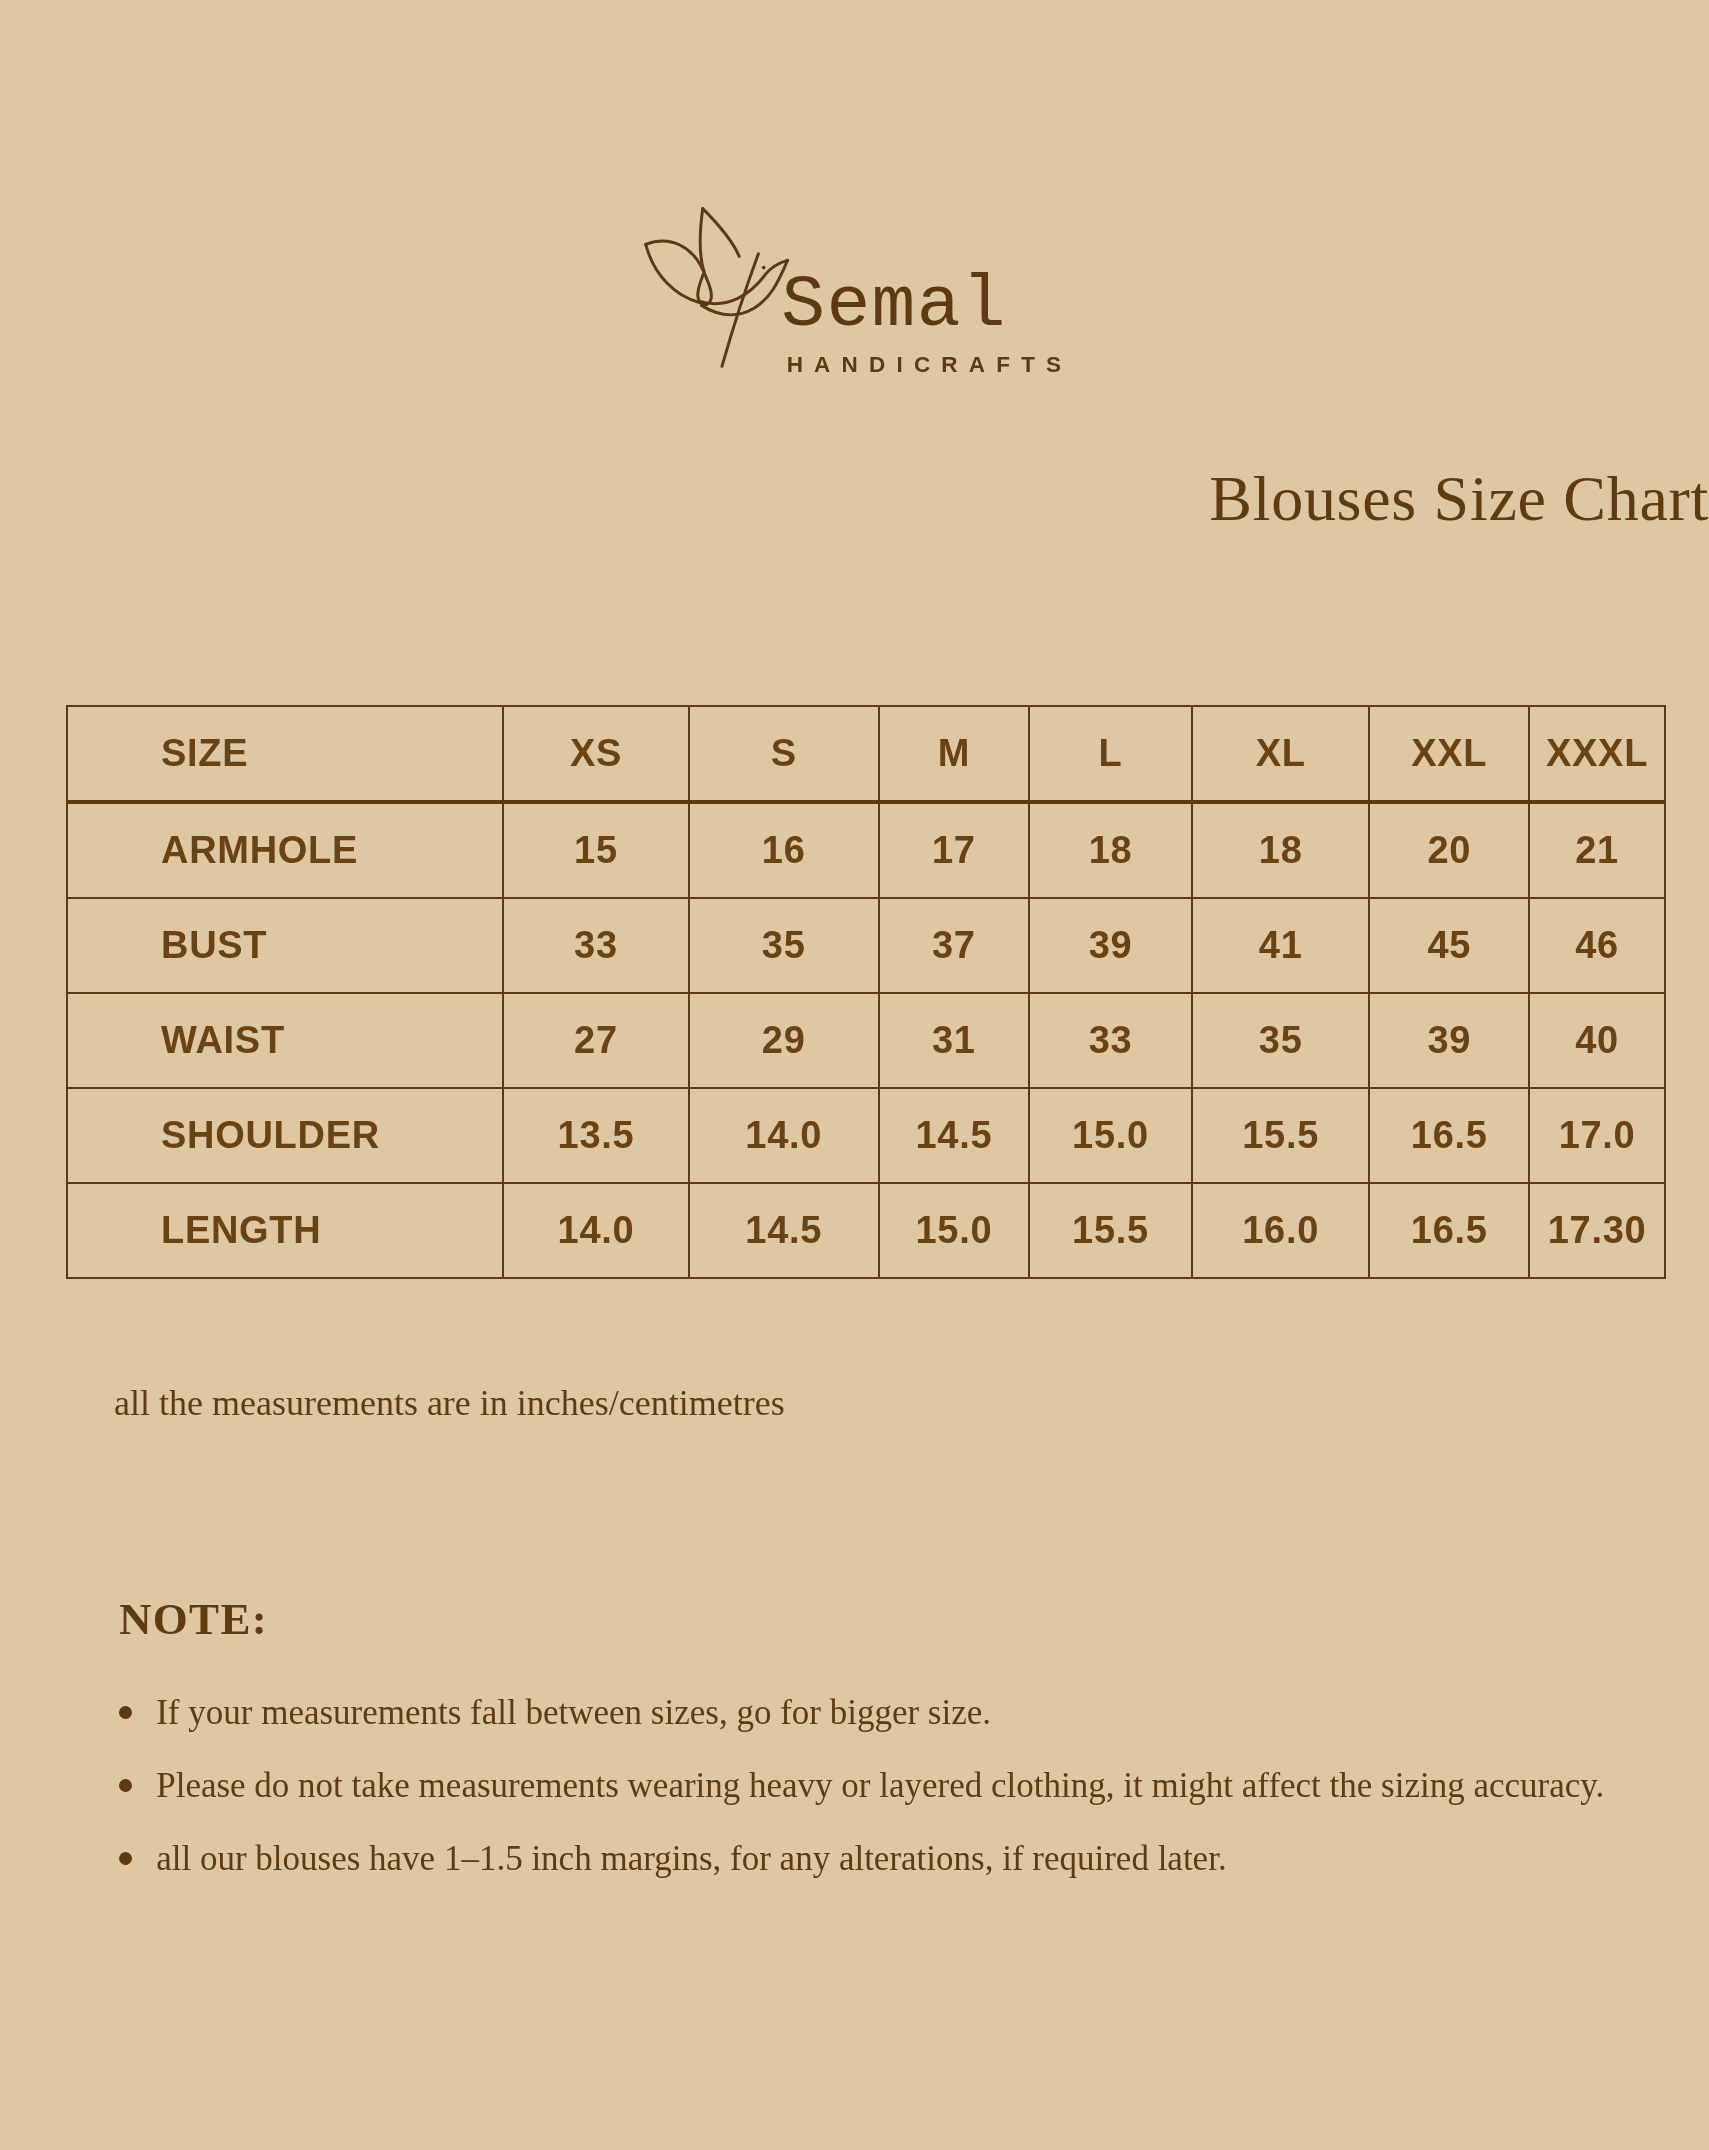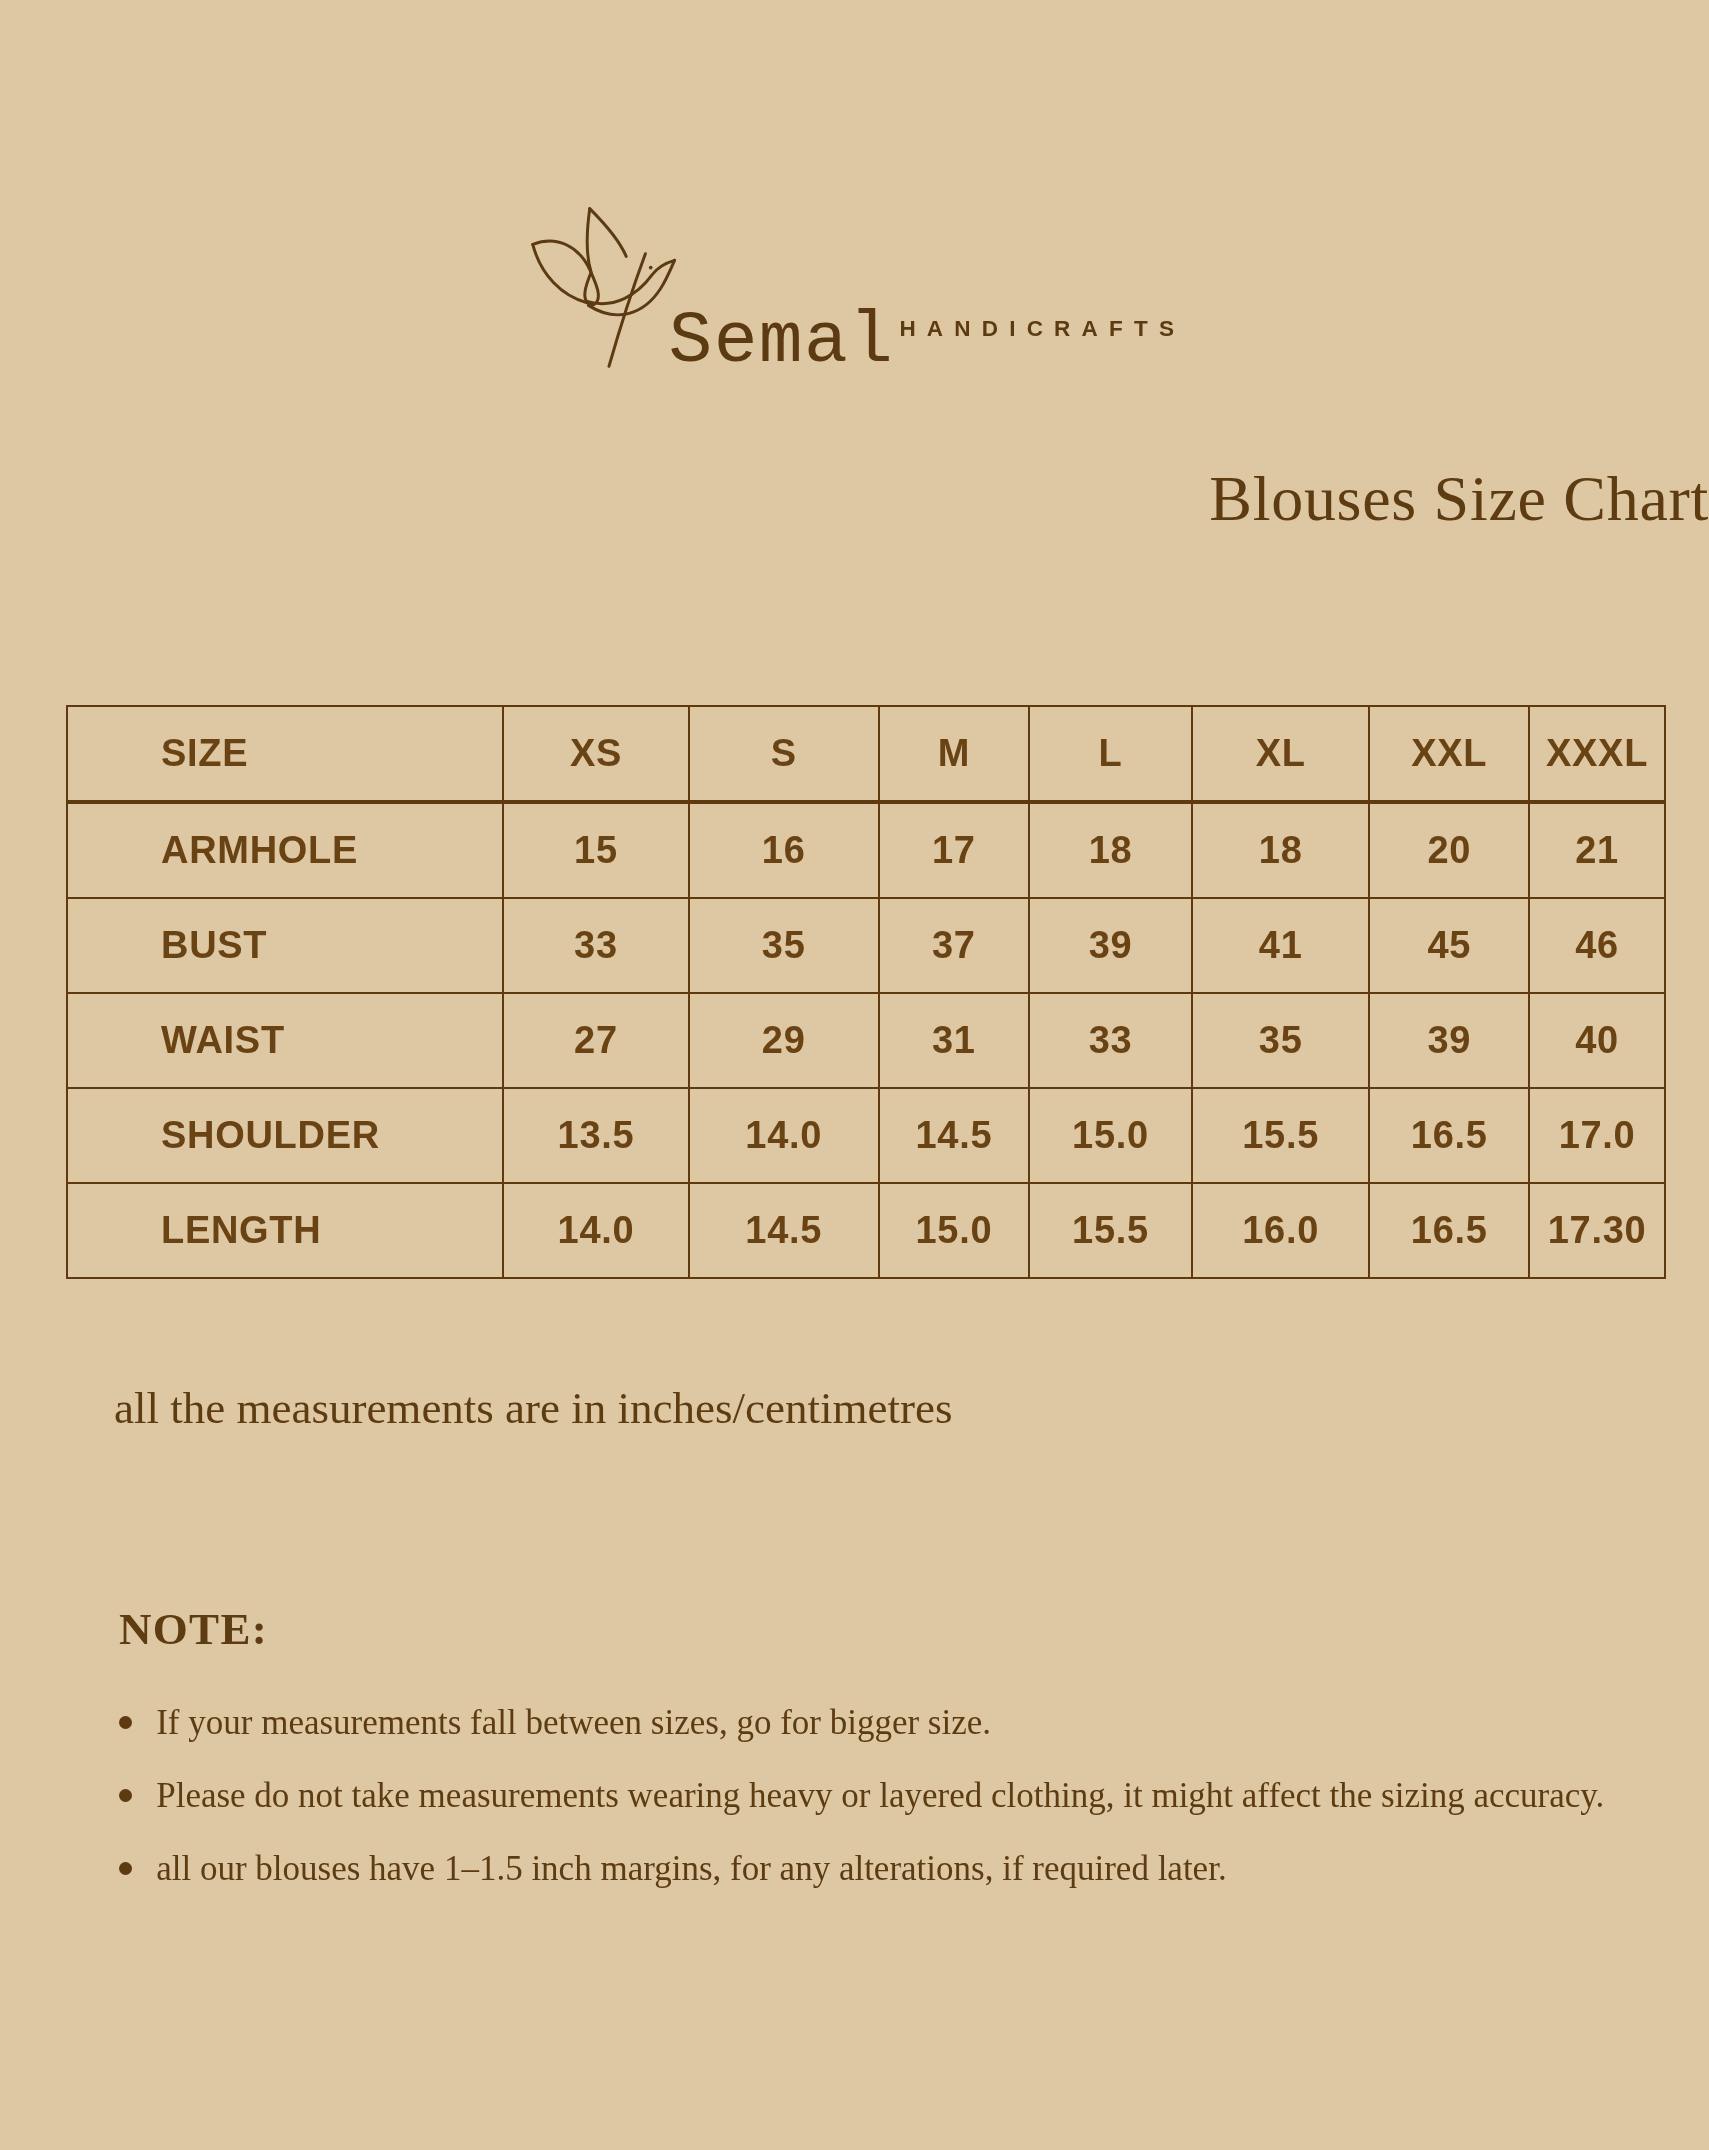--- a/index.html
+++ b/index.html
@@ -11,21 +11,21 @@
     overflow: hidden;
     position: relative;
   }
 
   
   .logo-row {
     display: flex; justify-content: center; align-items: flex-end;
     padding-top: 202px;
   }
   .logo-mark svg { width: 154px; height: 167px; display: block; }
-  .logo-text { display: flex; flex-direction: row; margin-left: -9.3px; margin-bottom: -9.3px; }
+  .logo-text { display: flex; flex-direction: column; margin-left: -9.3px; margin-bottom: -9.3px; }
   .brand {
     font-family: "Liberation Mono", monospace;
     font-size: 73px; line-height: 1; letter-spacing: 1.3px;
     color: #5c3a12;
   }
   .tagline {
     font-family: "Liberation Sans", sans-serif;
     font-size: 22.5px; font-weight: 600;
     letter-spacing: 11.2px; margin-top: 10.6px; margin-left: 5.3px;
     color: #5c3a12;
@@ -62,21 +62,21 @@
   }
   .size-table thead th { border-bottom-width: 4px; }
   .size-table .label-col {
     text-align: left;
     padding-left: 93px;
   }
 
   
   .units-note {
     margin: 103px 0 0 114px;
-    font-size: 45px;
+    font-size: 36px;
     color: #5e3c12;
   }
 
   
   .note-heading {
     margin: 169px 0 0 119px;
     font-size: 45px;
     font-weight: bold;
     letter-spacing: 1.3px;
     color: #5e3c12;

